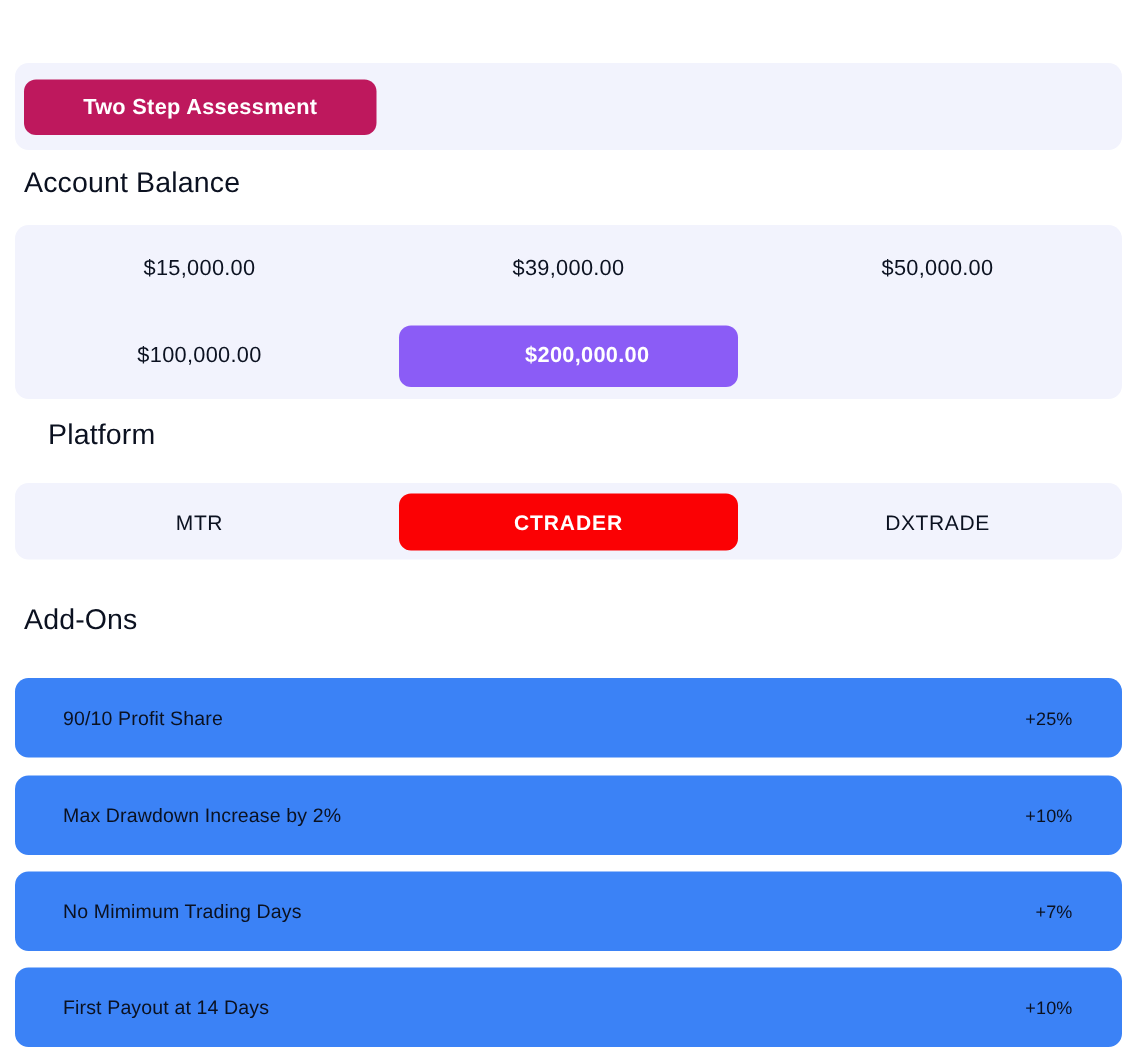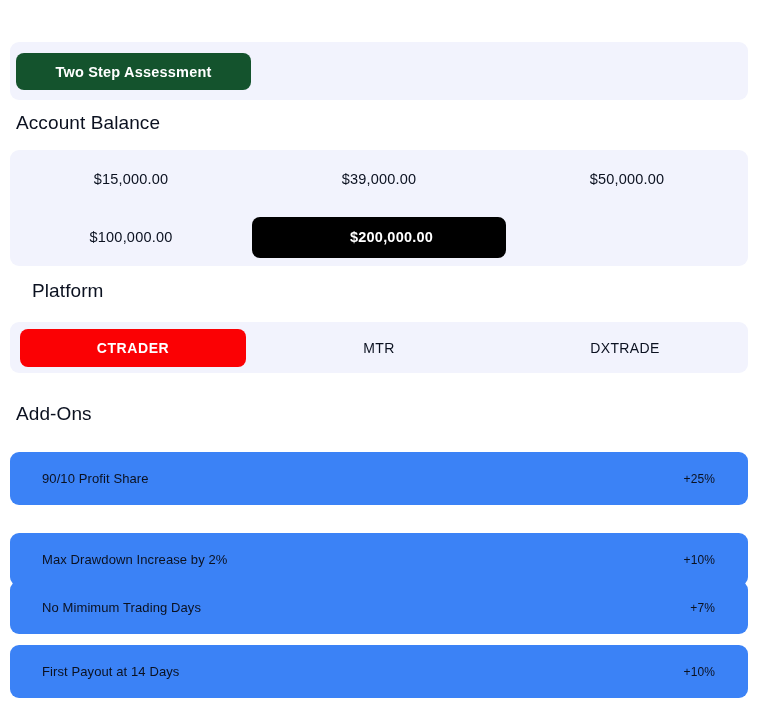--- a/index.html
+++ b/index.html
@@ -37,21 +37,21 @@
     position: absolute;
     left: 10px;
     width: 738px;
     background: #f2f3fd;
     border-radius: 9px;
   }
 
   
   .pill-selected {
     position: absolute;
-    background: #14532d;
+    background: #be185d;
     border-radius: 8px;
     display: flex;
     align-items: center;
     justify-content: center;
     color: #ffffff;
     font-weight: bold;
     letter-spacing: 0.2px;
     cursor: pointer;
     border: none;
     font-family: "Liberation Sans", sans-serif;
@@ -96,24 +96,24 @@
     justify-content: center;
     width: 100%;
     height: 100%;
   }
 
   .balance-cell.selected {
     font-weight: bold;
   }
 
   .balance-cell.selected > span {
-    background: #000000;
+    background: #8b5cf6;
     color: #ffffff;
     border-radius: 8px;
-    width: 254px;
+    width: 226px;
     height: 41px;
     display: flex;
     align-items: center;
     justify-content: center;
     font-size: 14.5px;
     letter-spacing: 0.2px;
     padding-left: 25px;
   }
 
   
@@ -218,39 +218,39 @@
     <div class="balance-cell">
       <span></span>
     </div>
   </div>
 
   <div class="section-heading" style="top:280px;margin-left:16px;">Platform</div>
 
   <div class="panel" id="panel-platform"></div>
 
   <div class="platform-grid">
+    <div class="platform-cell">
+      <span>MTR</span>
+    </div>
     <div class="platform-cell selected">
       <span>CTRADER</span>
-    </div>
-    <div class="platform-cell">
-      <span>MTR</span>
     </div>
     <div class="platform-cell">
       <span>DXTRADE</span>
     </div>
   </div>
 
   <div class="section-heading" style="top:403px;">Add-Ons</div>
 
   <div class="addon-row" style="top:452px;">
     <span class="addon-label">90/10 Profit Share</span>
     <span class="addon-value">+25%</span>
   </div>
 
-  <div class="addon-row" style="top:533px;">
+  <div class="addon-row" style="top:517px;">
     <span class="addon-label">Max Drawdown Increase by 2%</span>
     <span class="addon-value">+10%</span>
   </div>
 
   <div class="addon-row" style="top:581px;">
     <span class="addon-label">No Mimimum Trading Days</span>
     <span class="addon-value">+7%</span>
   </div>
 
   <div class="addon-row" style="top:645px;">

